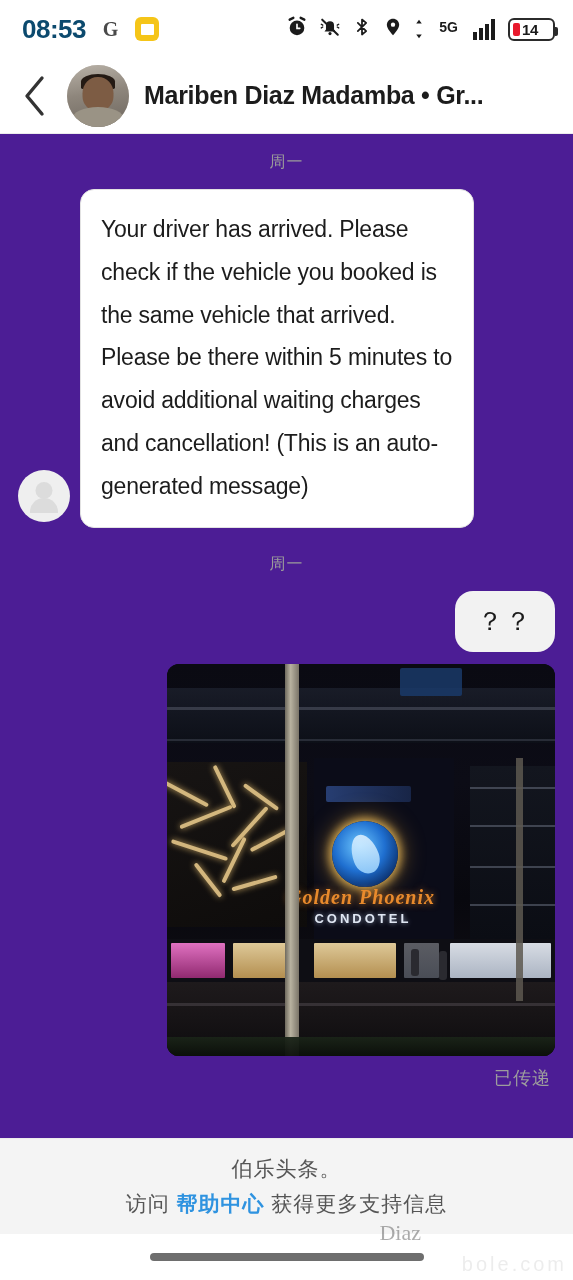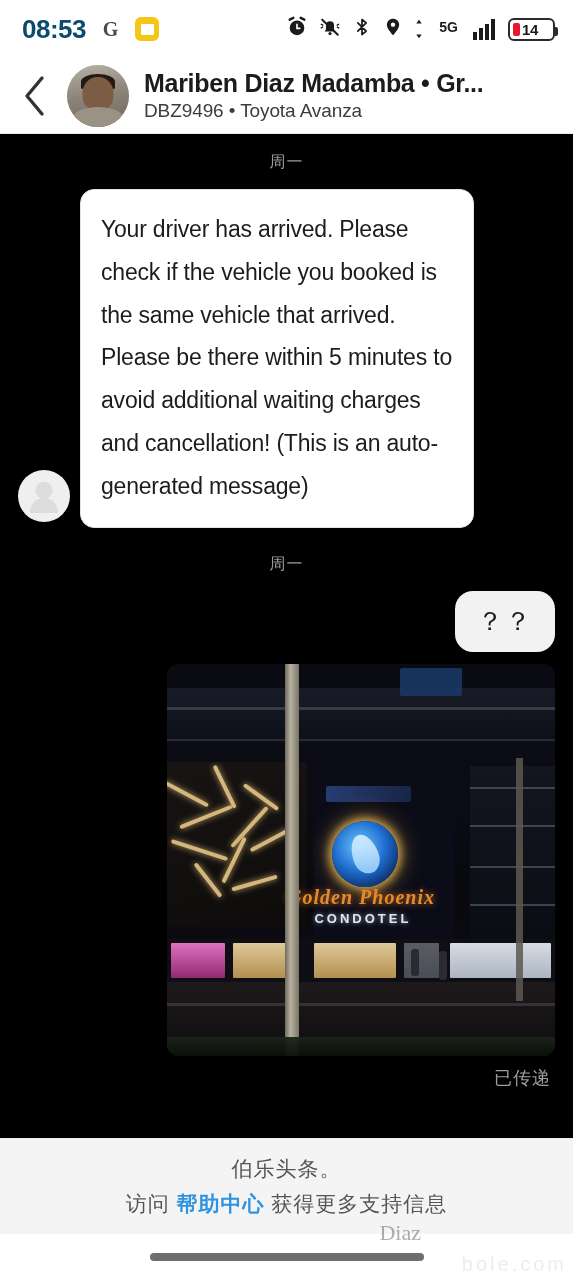--- a/index.html
+++ b/index.html
@@ -66,21 +66,21 @@
   }
   .hdr-avatar .body {
     position:absolute; left:50%; bottom:-4px; transform:translateX(-50%);
     width:52px; height:24px; border-radius:50% 50% 0 0; background:#9a9385;
   }
   .hdr-text { display:flex; flex-direction:column; justify-content:center; min-width:0; gap:2px; }
   .hdr-title { font-size:25px; font-weight:700; color:#1c1c1c; white-space:nowrap; letter-spacing:-0.3px; }
   .hdr-sub { font-size:19px; color:#3c3c3c; white-space:nowrap; letter-spacing:-0.1px; }
 
   
-  .chat { flex:1 1 auto; position:relative; background:#000000; overflow:hidden; padding-top:14px; }
+  .chat { flex:1 1 auto; position:relative; background:#4c1d95; overflow:hidden; padding-top:14px; }
   .daysep { text-align:center; font-size:16px; color:#9a9a9a; margin:4px 0 16px; letter-spacing:1px; }
 
   .row { display:flex; align-items:flex-end; padding:0 18px;border-radius:7px; }
   .row.in { justify-content:flex-start; }
   .row.out { justify-content:flex-end; }
 
   .sm-avatar {
     width:52px; height:52px; border-radius:50%; background:#efefef; flex:0 0 52px;
     position:relative; margin-right:10px; margin-bottom:6px;
   }
@@ -240,21 +240,20 @@
         </svg>
     </div>
     <div class="hdr-avatar">
       <span class="bg"></span>
         <span class="hair"></span>
         <span class="face"></span>
         <span class="body"></span>
     </div>
     <div class="hdr-text">
       <div class="hdr-title">Mariben Diaz Madamba • Gr...</div>
-      <div class="hdr-sub">DBZ9496 • Toyota Avanza</div>
     </div>
   </div>
 
   <div class="chat">
 
     <div class="daysep">周一</div>
 
     <div class="row in">
       <div class="sm-avatar">
         <span class="head"></span>

